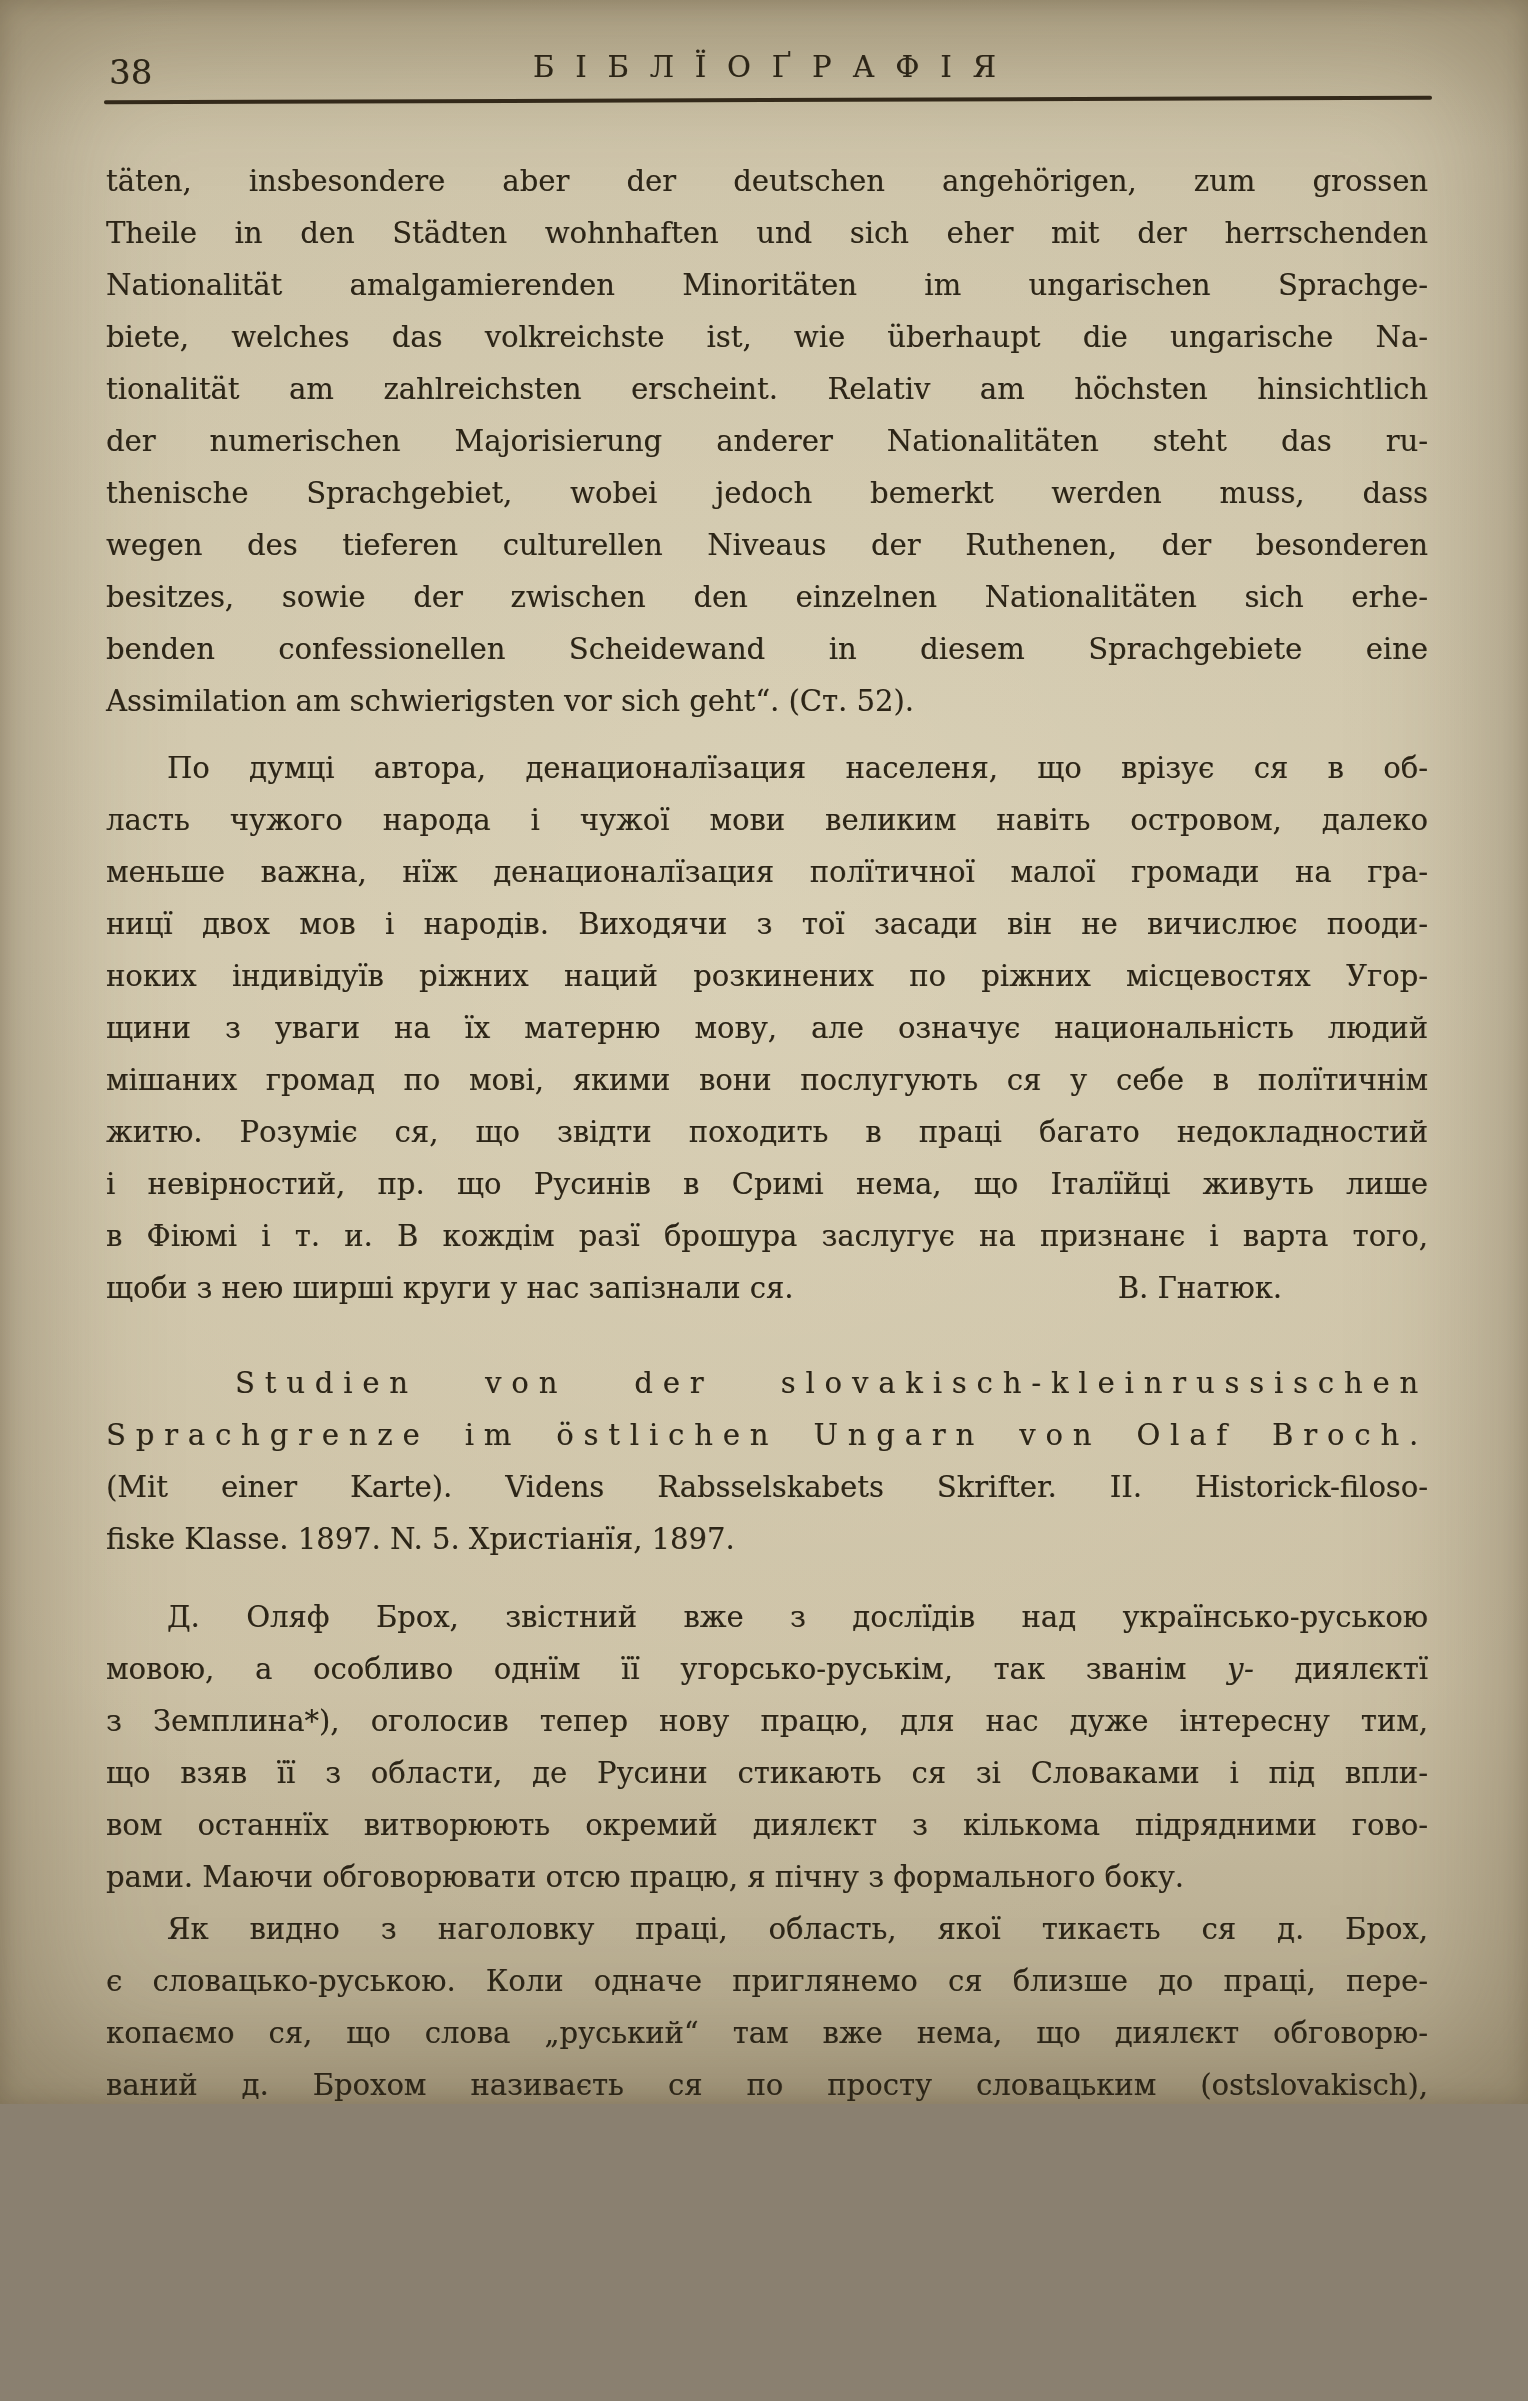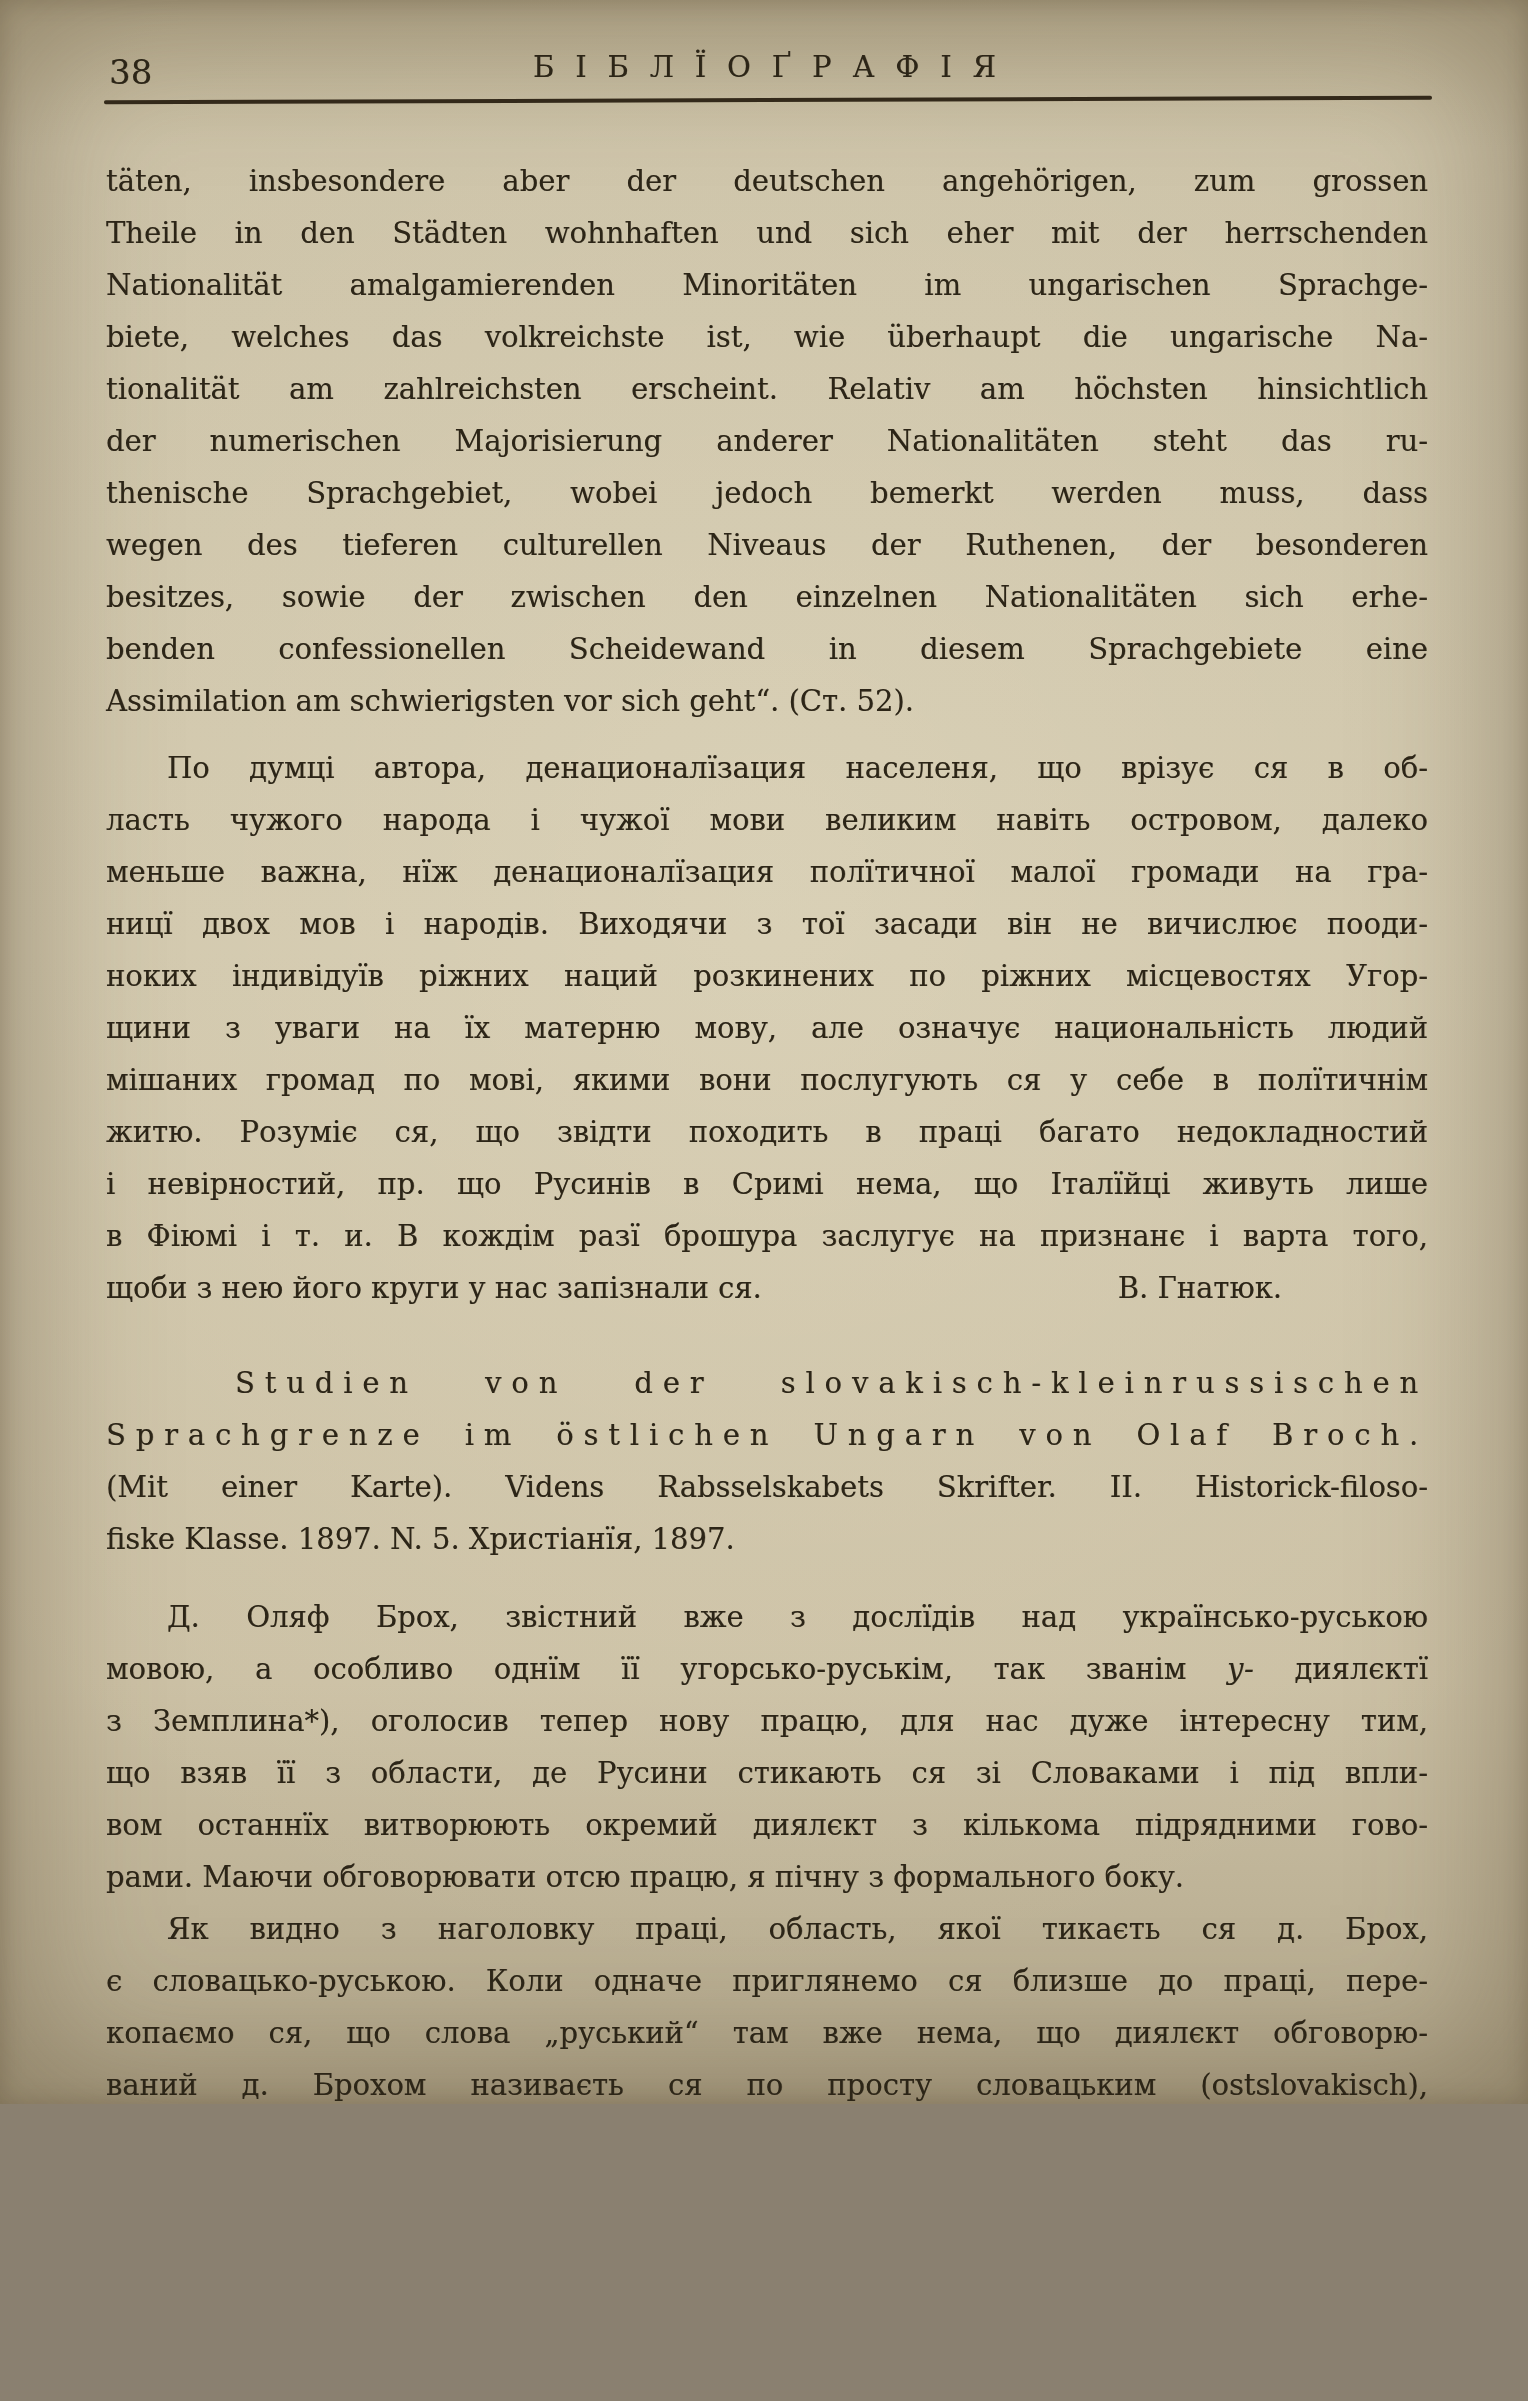--- a/index.html
+++ b/index.html
@@ -80,21 +80,21 @@
       <div class="line ink">ласть чужого народа і чужої мови великим навіть островом, далеко</div>
       <div class="line ink">меньше важна, нїж денационалїзация полїтичної малої громади на гра-</div>
       <div class="line ink">ницї двох мов і народів. Виходячи з тої засади він не вичислює пооди-</div>
       <div class="line ink">ноких індивідуїв ріжних наций розкинених по ріжних місцевостях Угор-</div>
       <div class="line ink">щини з уваги на їх матерню мову, але означує национальність людий</div>
       <div class="line ink">мішаних громад по мові, якими вони послугують ся у себе в полїтичнім</div>
       <div class="line ink">житю. Розуміє ся, що звідти походить в праці багато недокладностий</div>
       <div class="line ink">і невірностий, пр. що Русинів в Сримі нема, що Італїйці живуть лише</div>
       <div class="line ink">в Фіюмі і т. и. В кождім разї брошура заслугує на признанє і варта того,</div>
       <div class="line ink sig-line">
-        <span>щоби з нею його круги у нас запізнали ся.</span>
+        <span>щоби з нею ширші круги у нас запізнали ся.</span>
         <span class="sig">В. Гнатюк.</span>
       </div>
     </div>
 
     <div class="gap-m">
       <div class="line ink spaced heading-indent">Studien von der slovakisch-kleinrussischen</div>
       <div class="line ink spaced">Sprachgrenze im östlichen Ungarn von Olaf Broch.</div>
       <div class="line ink">(Mit einer Karte). Videns Rabsselskabets Skrifter. II. Historick-filoso-</div>
       <div class="line ink no-just">fiske Klasse. 1897. N. 5. Христіанїя, 1897.</div>
     </div>

